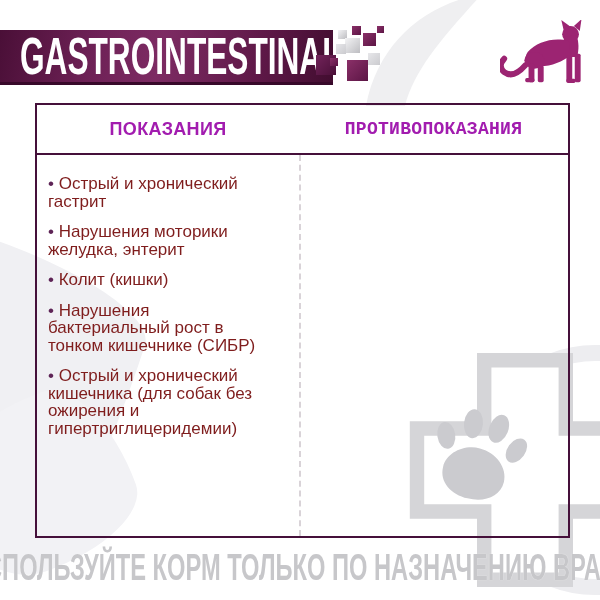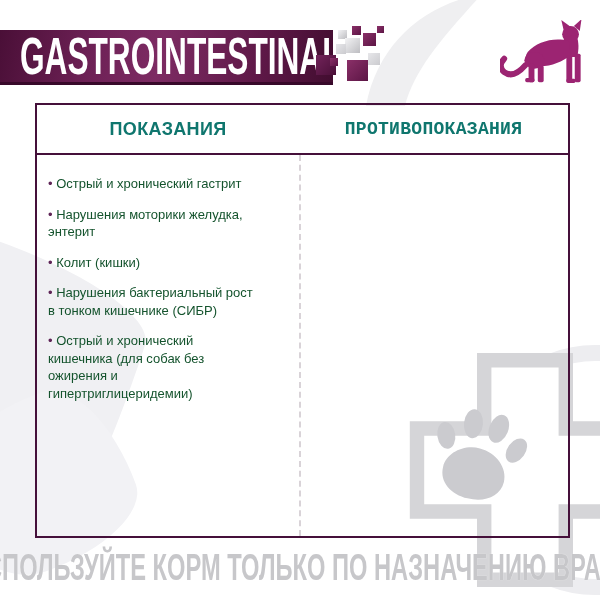--- a/index.html
+++ b/index.html
@@ -40,29 +40,29 @@
   .tbl{
     position:absolute;left:35px;top:103px;width:535px;height:435px;z-index:2;
     border:2px solid #45103a;box-sizing:border-box;background:transparent;
   }
   .tbl-head{
     position:absolute;left:0;top:0;width:100%;height:50px;
     border-bottom:2px solid #45103a;box-sizing:border-box;display:flex;
   }
   .th{
     flex:none;display:flex;align-items:center;justify-content:center;
-    color:#0f766e;font-weight:700;font-size:18px;letter-spacing:0.3px;
+    color:#a21caf;font-weight:700;font-size:18px;letter-spacing:0.3px;
   }
   .th-left{width:262px;}
   .th-right{width:269px;font-family:Liberation Mono, monospace;}
   .divider{
     position:absolute;left:262px;top:50px;bottom:0;width:0;
     border-left:2px dashed #d9d3d8;
   }
-  .col{position:absolute;top:50px;color:#14532d;font-size:13px;line-height:17.5px;}
+  .col{position:absolute;top:50px;color:#7f1d1d;font-size:17px;line-height:17.5px;}
   .col-left{left:11px;width:212px;}
   .col-right{left:291px;width:186px;}
   .li{margin:0 0 13px 0;}
   .li::before{content:"•\00a0";color:#5e2456;}
   .col-pad{height:20px;}
   
   .footer{
     position:absolute;left:0;top:540px;width:600px;height:56px;z-index:3;
     display:flex;align-items:center;justify-content:center;
   }

